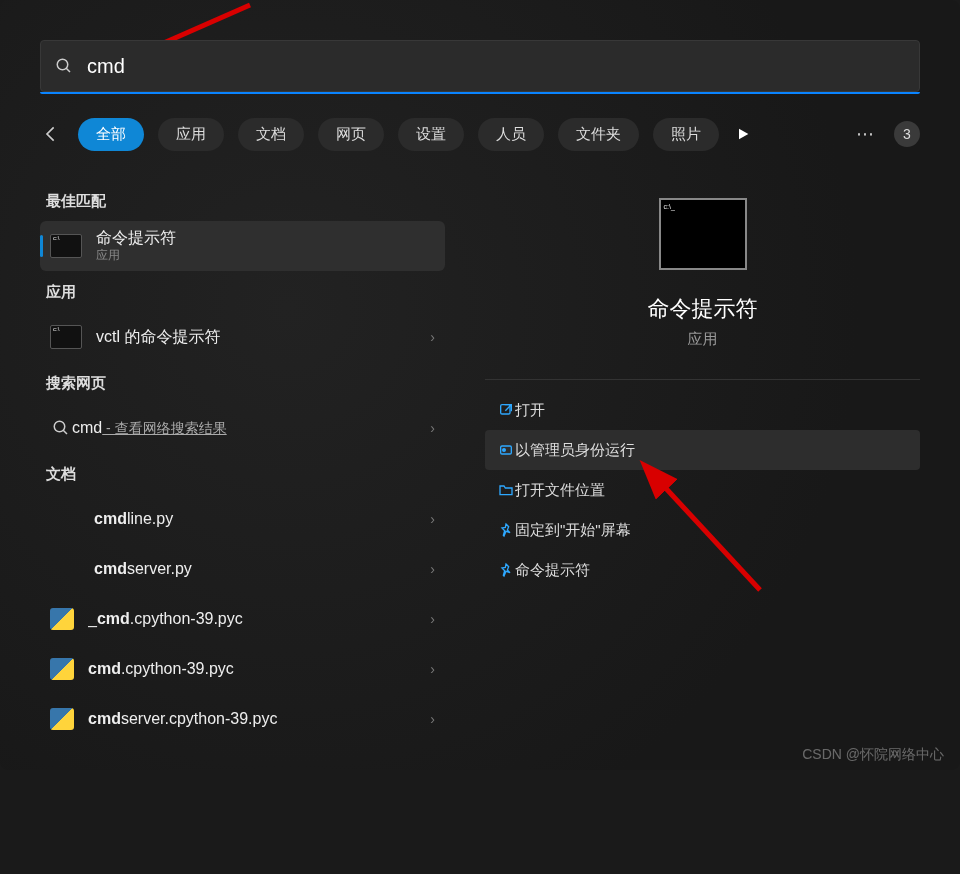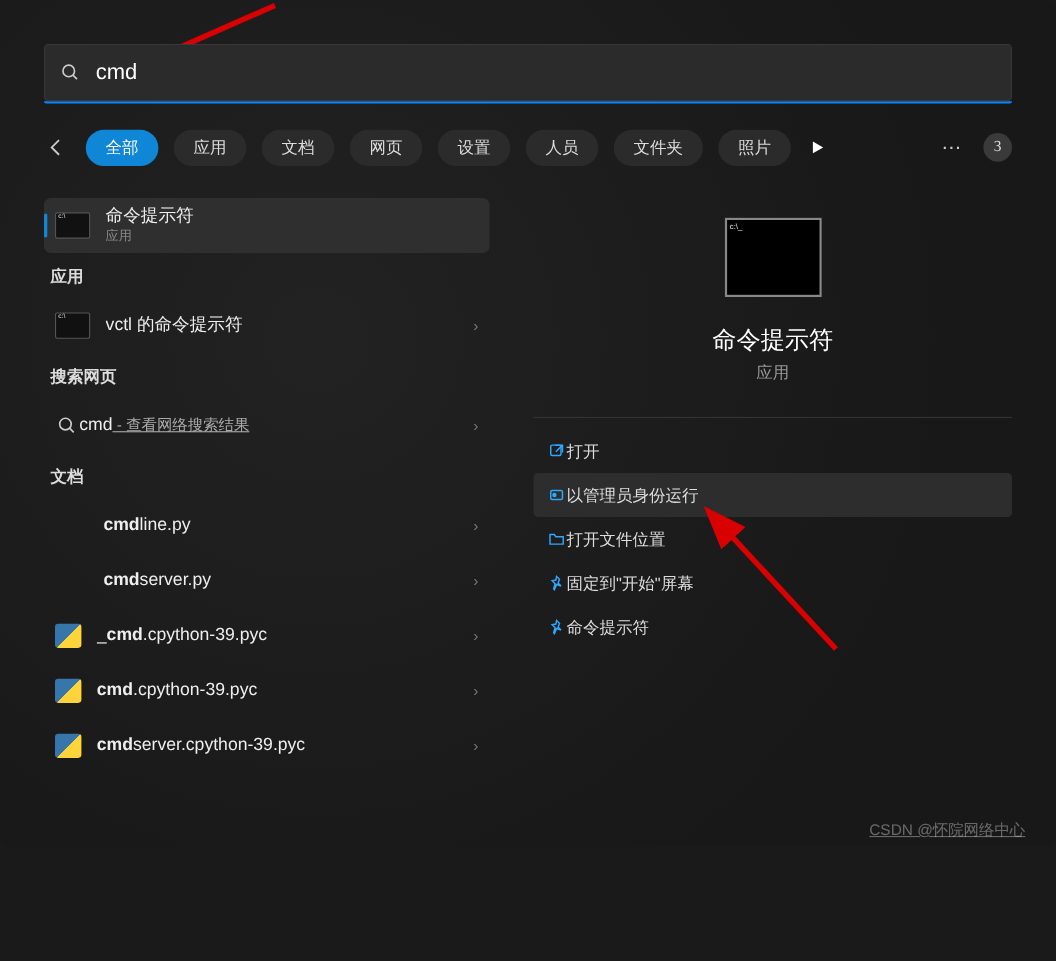--- a/index.html
+++ b/index.html
@@ -1,21 +1,21 @@
 <!DOCTYPE html>
 <html><head>
 <meta charset="utf-8">
 <style>
   html,body{margin:0;padding:0;background:#1a1a1a;font-family:"Segoe UI","Microsoft YaHei",sans-serif;color:#fff;}
   .window{width:960px;height:770px;background:#1c1c1c;background:radial-gradient(circle at 30% 40%,#222 0%,#181818 70%);overflow:hidden;position:relative;border-radius:8px;}
   .searchbar{margin:40px 40px 0 40px;height:50px;background:#2b2b2b;border:1px solid #383838;border-radius:4px;display:flex;align-items:center;padding:0 14px;position:relative;}
   .searchbar .icon{width:18px;height:18px;flex:0 0 auto;margin-right:12px;display:flex;align-items:center;justify-content:center;}
   .searchbar input{flex:1;background:transparent;border:none;outline:none;color:#fff;font-size:20px;}
   .search-underline{height:2px;background:#0a84ff;margin:0 40px 20px 40px;border-radius:0 0 4px 4px;}
-  .filters{display:flex;align-items:center;margin:0 40px;height:40px;gap:14px;font-family:Liberation Serif, serif;}
+  .filters{display:flex;align-items:center;margin:0 40px;height:40px;gap:14px;}
   .back-arrow{width:24px;height:24px;display:flex;align-items:center;justify-content:center;color:#ccc;cursor:pointer;}
   .chip{background:#2b2b2b;border-radius:999px;padding:7px 18px;font-size:15px;color:#ddd;display:inline-flex;align-items:center;cursor:pointer;}
   .chip.active{background:#0f87d6;color:#fff;}
   .filters-right{margin-left:auto;display:flex;align-items:center;gap:18px;}
   .play-btn{width:20px;height:20px;display:flex;align-items:center;justify-content:center;}
   .more-dots{color:#ccc;letter-spacing:2px;font-size:18px;}
   .badge{background:#3a3a3a;border-radius:999px;width:26px;height:26px;display:flex;align-items:center;justify-content:center;font-size:14px;color:#ddd;}
   .main{display:flex;margin-top:26px;gap:40px;padding:0 40px;}
   .left{width:405px;}
   .section-label{font-size:15px;font-weight:600;margin:12px 0 10px 6px;color:#ddd;}
@@ -33,21 +33,21 @@
   .web-icon{width:22px;height:22px;display:flex;align-items:center;justify-content:center;}
   .right{flex:1;padding-top:18px;}
   .preview-box{display:flex;flex-direction:column;align-items:center;}
   .preview-thumb{width:78px;height:62px;background:#000;border:2px solid #888;display:flex;align-items:flex-start;justify-content:flex-start;padding:3px;font-size:7px;color:#eee;}
   .preview-title{margin-top:24px;font-size:22px;}
   .preview-sub{font-size:15px;color:#999;margin-top:6px;}
   .divider{border-top:1px solid #333;margin:30px 0 10px 0;}
   .action{display:flex;align-items:center;height:40px;border-radius:4px;padding:0 12px;cursor:pointer;font-size:15px;color:#ddd;}
   .action.hover{background:#2d2d2d;}
   .action .icon{width:18px;height:18px;display:flex;align-items:center;justify-content:center;color:#2ea8ff;}
-  .watermark{position:absolute;bottom:6px;right:28px;color:rgba(255,255,255,.35);font-size:14px;text-decoration:underline;}
+  .watermark{position:absolute;bottom:6px;right:16px;color:rgba(255,255,255,.35);font-size:14px;}
   svg{display:block;}
   .arrow-annot{position:absolute;pointer-events:none;}
   .arrow-svg{overflow:visible;}
 </style>
 </head>
 <body>
 
 <div class="window">
 
   <div class="arrow-annot" style="left:100px;top:0;">
@@ -93,20 +93,21 @@
     </div>
     <div class="filters-right">
       <div class="more-dots">⋯</div>
       <div class="badge">3</div>
     </div>
   </div>
 
   <div class="main">
     <div class="left">
 
+      <div class="section-label">最佳匹配</div>
       <div class="result-row selected">
         <div class="thumb">c:\</div>
         <div class="text">
           <div class="title">命令提示符</div>
           <div class="sub">应用</div>
         </div>
       </div>
 
       <div class="section-label">应用</div>
       <div class="result-row">

